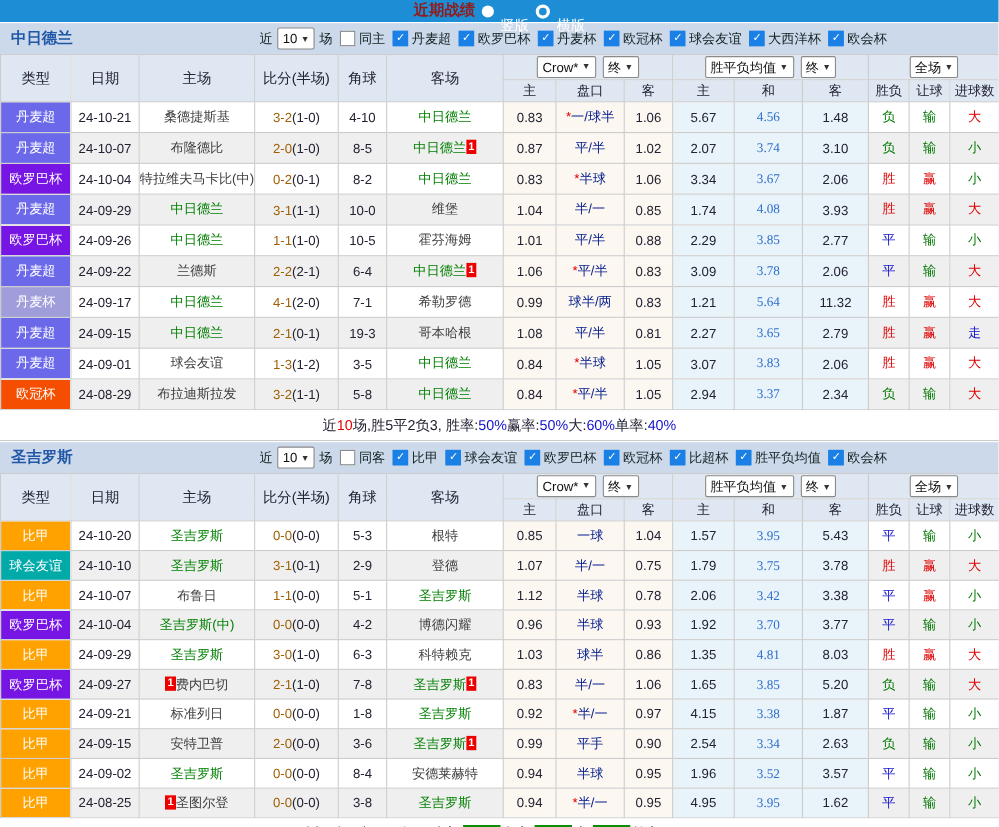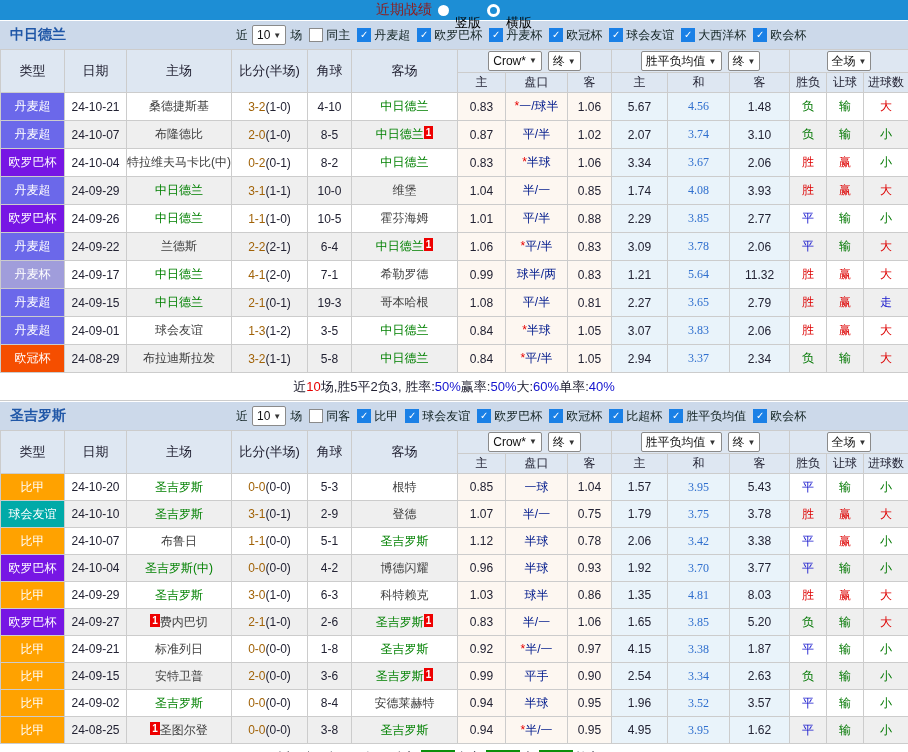--- a/index.html
+++ b/index.html
@@ -1,23 +1,23 @@
 <!DOCTYPE html>
 <html><head>
 <meta charset="utf-8">
 <style>
   html,body{margin:0;padding:0;background:#fff;}
   .page{width:908px;height:752px;overflow:hidden;font-family:"Liberation Sans","DejaVu Sans",sans-serif;background:#fff;position:relative;}
   
   .topbar{height:20px;background:#1d8ed5;display:flex;align-items:center;justify-content:center;gap:6px;}
-  .topbar-title{color:#8f1d1d;font-weight:normal;font-size:14px;}
+  .topbar-title{color:#8f1d1d;font-weight:bold;font-size:14px;}
   .radio{display:inline-block;border-radius:50%;vertical-align:middle;}
   .radio.filled{width:11px;height:11px;background:#fff;}
   .radio.ring{width:7px;height:7px;background:#1d8ed5;border:3px solid #fff;}
-  .radio-label{color:#000000;font-size:13px;margin-top:26px;}
+  .radio-label{color:#ffffff;font-size:13px;margin-top:26px;}
   
   .sec-header{height:28px;background:#ccd9ea;border-top:1px solid #fff;display:flex;align-items:center;}
   .team-name{color:#2057a7;font-weight:bold;font-size:14px;padding-left:10px;width:225px;flex:0 0 auto;}
   .filters{display:flex;align-items:center;font-size:12px;color:#122;white-space:nowrap;}
   .flabel{margin:0 1px;}
   .selbox{display:inline-flex;align-items:center;gap:3px;background:#fff;border:1px solid #8a8a8a;border-radius:2px;padding:0 4px;height:18px;font-size:12px;margin:0 3px;color:#111;}
   .arrow{font-size:8px;color:#333;}
   .cb{width:12px;height:12px;border:1px solid #8a8a8a;background:#fff;display:inline-block;margin:0 2px 0 6px;font-size:10px;line-height:12px;text-align:center;vertical-align:-2px;}
   .cb.checked{background:#1a80e6;border-color:#1a80e6;color:#fff;}
   
@@ -465,21 +465,21 @@
               <td class="wd">8.03</td>
               <td class="stripe res-red">胜</td>
               <td class="stripe res-red">赢</td>
               <td class="stripe res-red">大</td>
             </tr>
             <tr>
               <td class="league" style="background: rgb(119, 22, 228);">欧罗巴杯</td>
               <td class="stripe">24-09-27</td>
               <td class="stripe"><span class="card">1</span><span class="tdark">费内巴切</span></td>
               <td class="stripe"><span class="score-main">2-1</span><span class="score-half">(1-0)</span></td>
-              <td class="stripe">2-6</td>
+              <td class="stripe">7-8</td>
               <td class="stripe"><span class="tgreen">圣吉罗斯</span><span class="card">1</span></td>
               <td class="pk">0.83</td>
               <td class="pk"><span class="hcp">半/一</span></td>
               <td class="pk">1.06</td>
               <td class="wd">1.65</td>
               <td class="wd"><span class="dlink">3.85</span></td>
               <td class="wd">5.20</td>
               <td class="stripe res-green">负</td>
               <td class="stripe res-green">输</td>
               <td class="stripe res-red">大</td>

